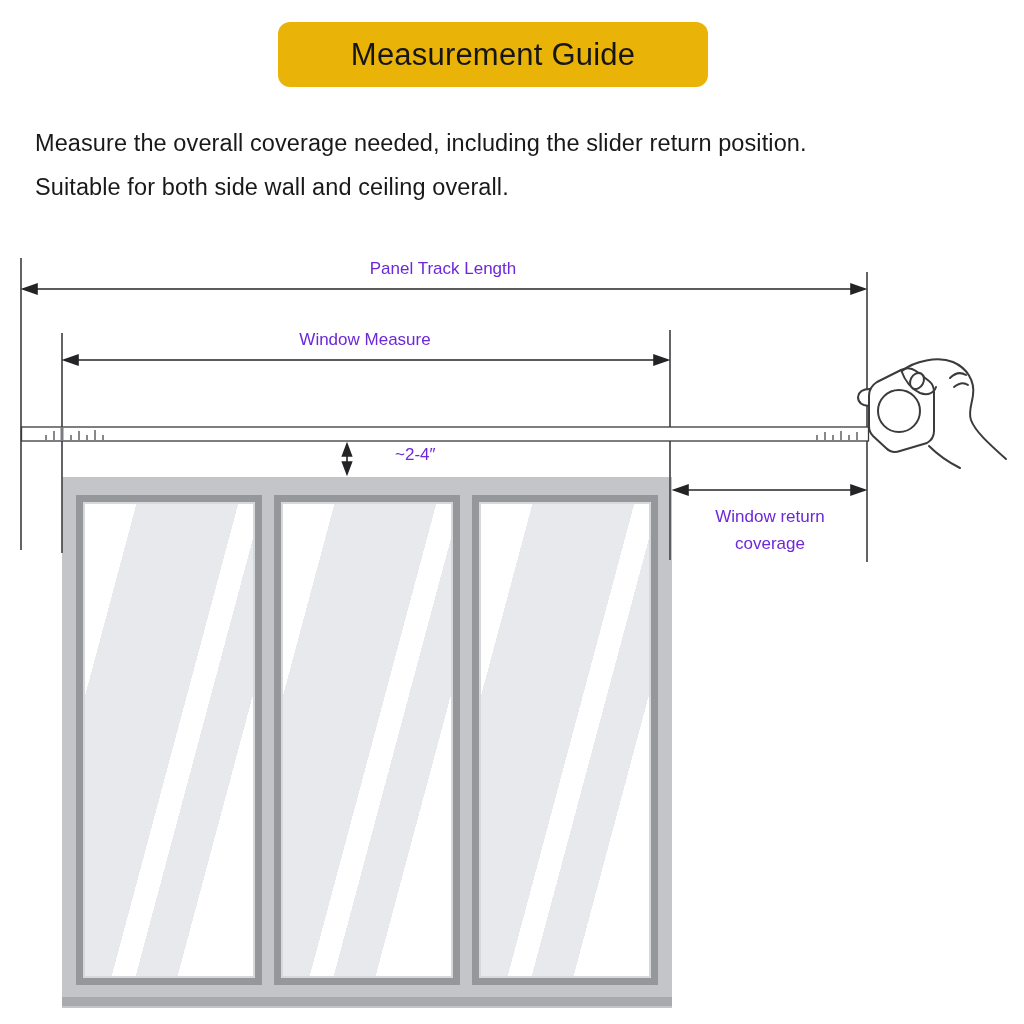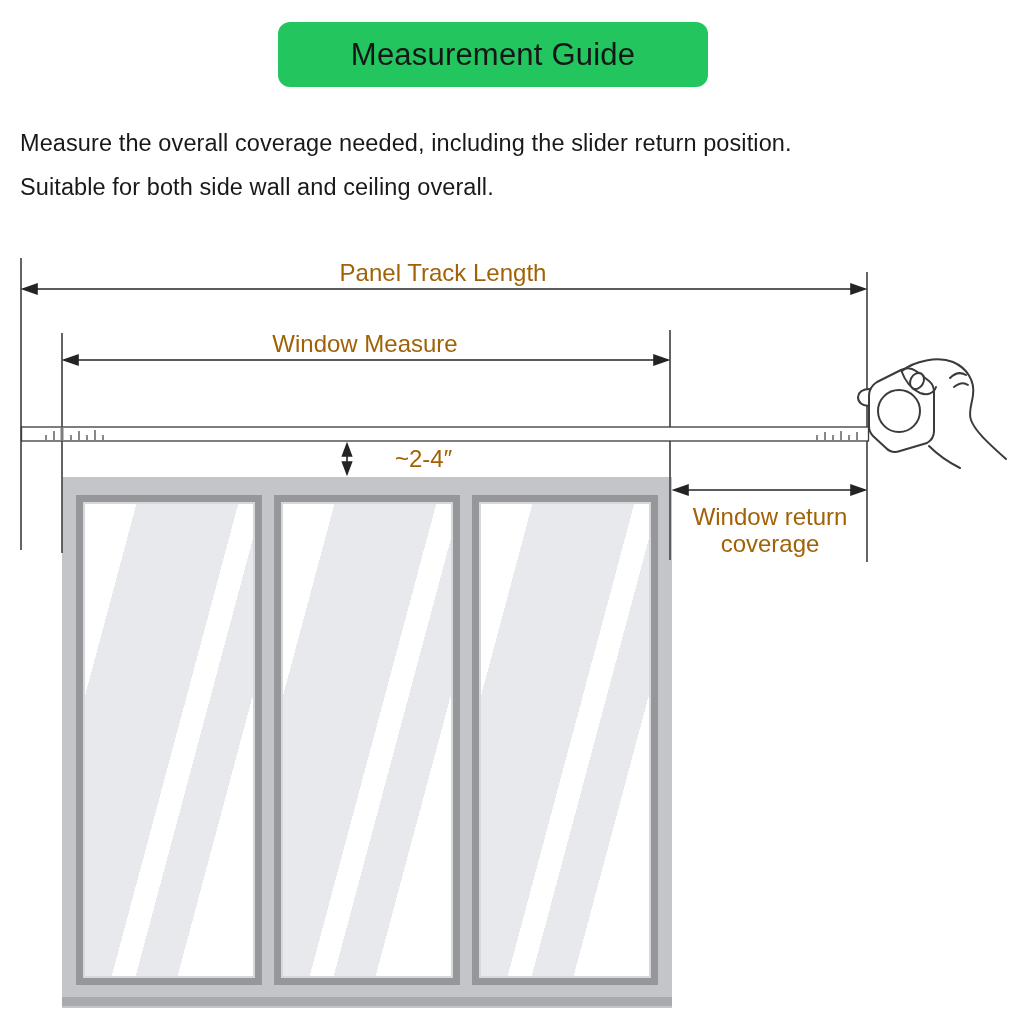--- a/index.html
+++ b/index.html
@@ -8,38 +8,38 @@
     background: #ffffff;
     font-family: "Liberation Sans", sans-serif;
     color: #1b1b1d;
     overflow: hidden;
   }
   .canvas { position: relative; width: 1024px; height: 1024px; }
 
   .title-pill {
     position: absolute; left: 278px; top: 22px;
     width: 430px; height: 65px;
-    background: #22c55e; border-radius: 12px;
+    background: #eab308; border-radius: 12px;
     display: flex; align-items: center; justify-content: center;
   }
   .title-pill span { font-size: 31px; color: #161618; letter-spacing: 0.2px; }
 
   .desc {
-    position: absolute; left: 20px;
+    position: absolute; left: 35px;
     font-size: 23.5px; color: #19191b; letter-spacing: 0.1px;
     white-space: nowrap; margin: 0;
   }
   .desc.l1 { top: 130px; }
   .desc.l2 { top: 174px; }
 
   .diagram { position: absolute; left: 0; top: 0; width: 1024px; height: 1024px; }
   .diagram svg { position: absolute; left: 0; top: 0; }
 
   .lbl {
-    position: absolute; font-size: 24px; color: #a16207;
+    position: absolute; font-size: 17px; color: #6d28d9;
     white-space: nowrap;
   }
   .lbl.centered { transform: translateX(-50%); text-align: center; }
   #panel-track-label { left: 443px; top: 259px; }
   #window-length-label { left: 365px; top: 330px; }
   #gap-label { left: 367px; top: 445px; margin-left: 28px; }
   #slider-return-label { left: 770px; top: 503px; line-height: 27px; }
 
   .window {
     position: absolute; left: 62px; top: 477px;

